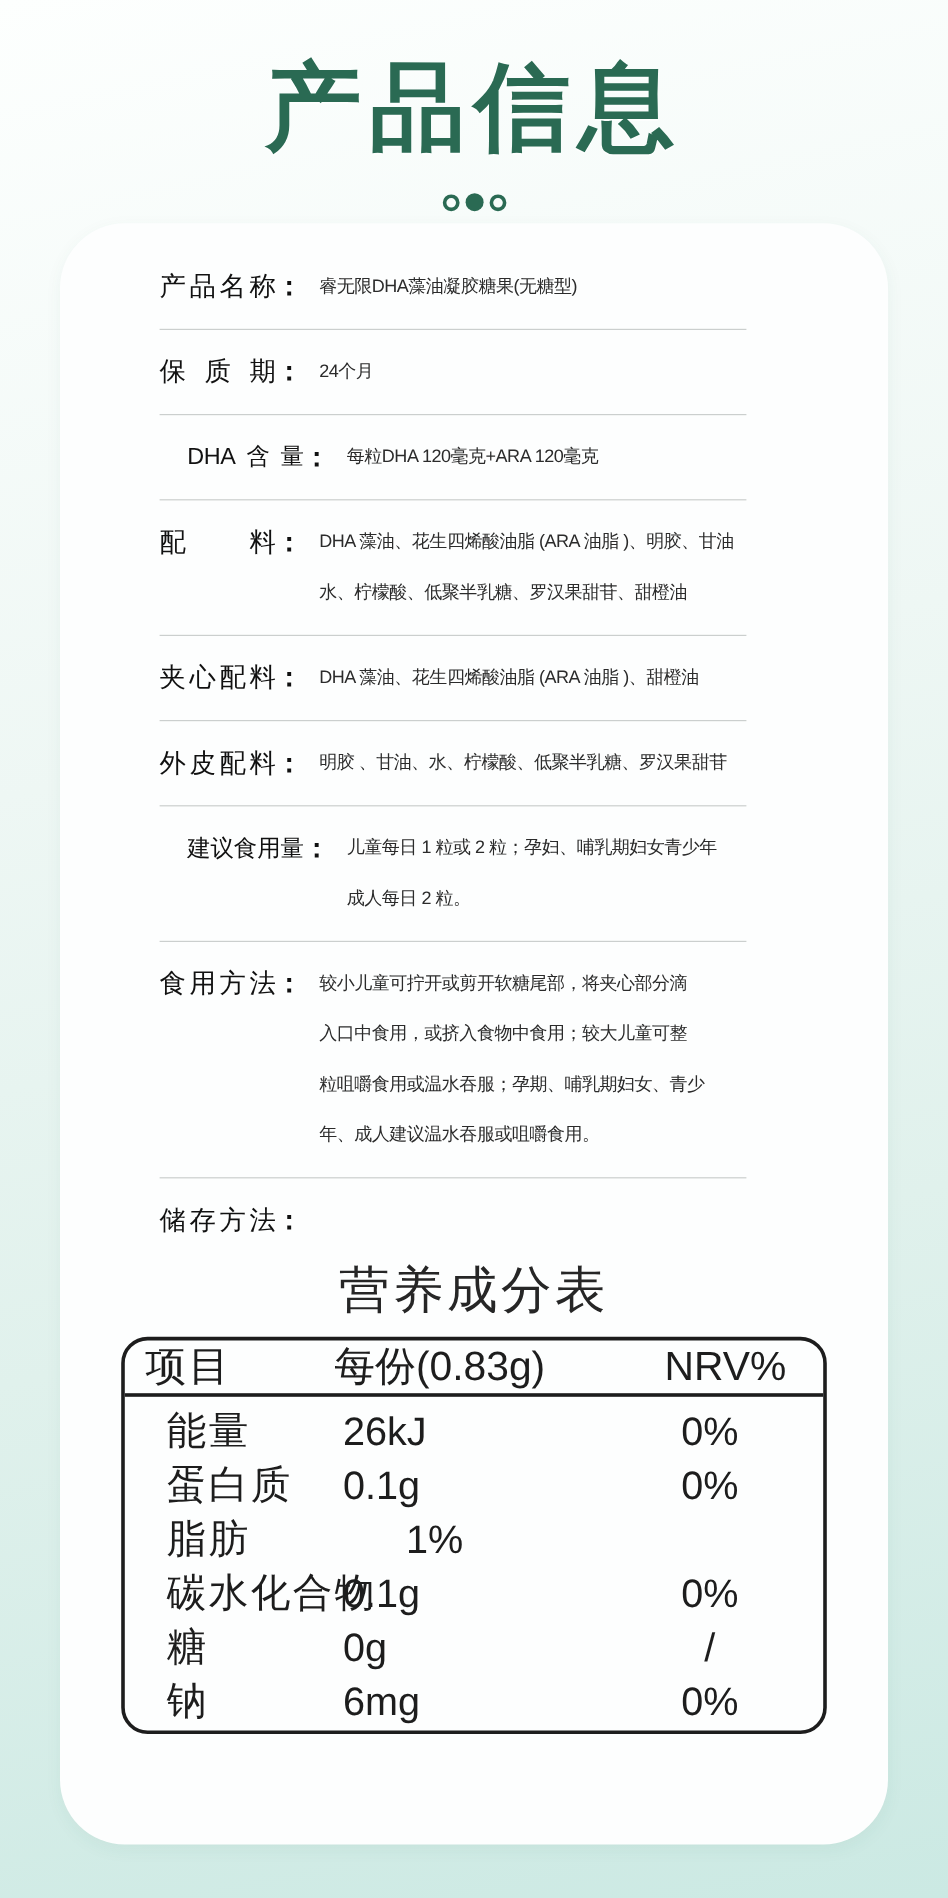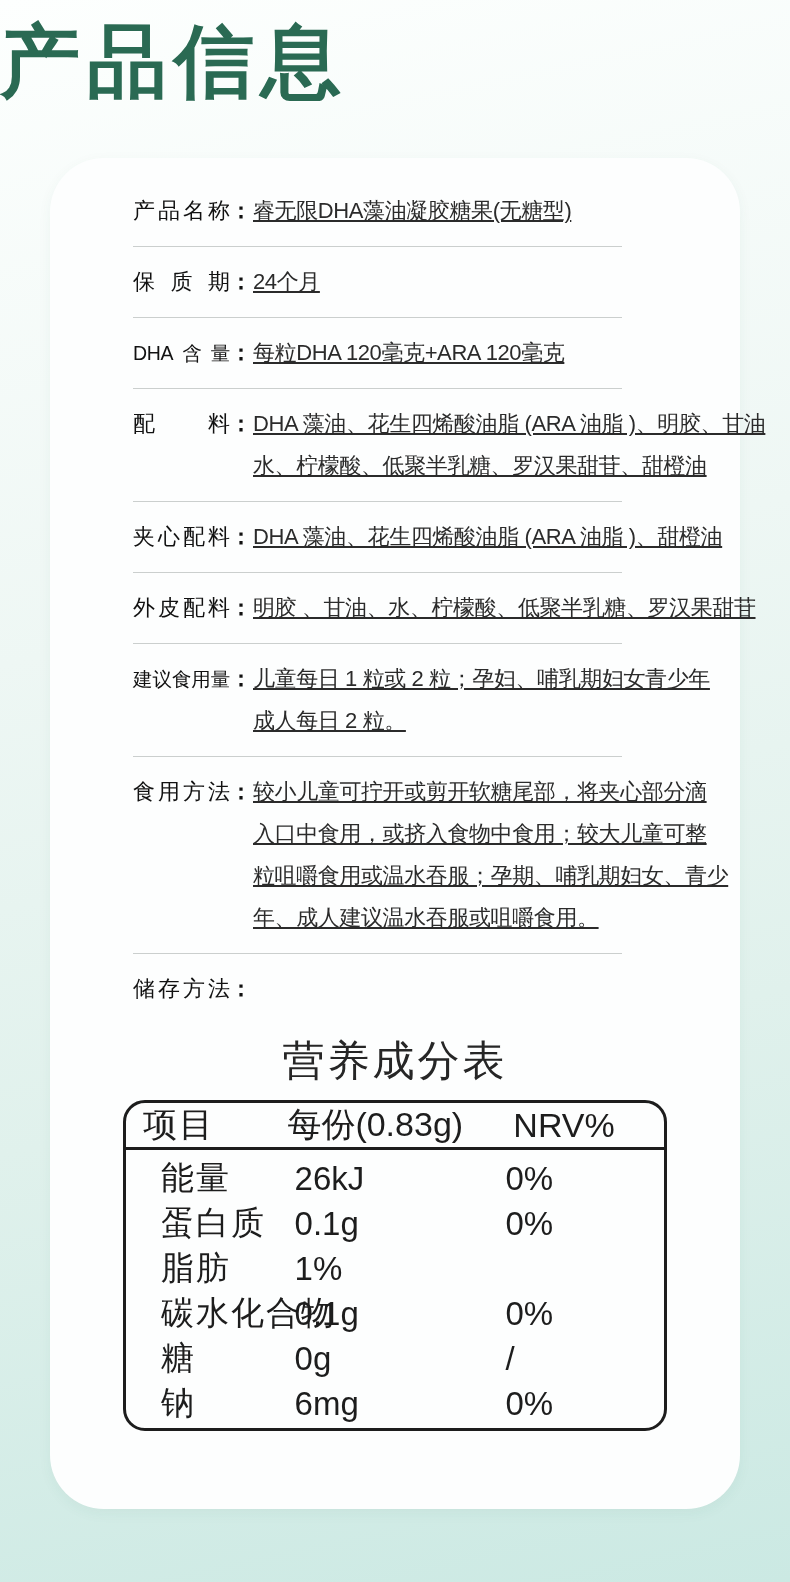--- a/index.html
+++ b/index.html
@@ -15,21 +15,21 @@
   }
   *{margin:0;padding:0;box-sizing:border-box;}
   html,body{width:790px;}
   body{
     height:1582px;
     overflow:hidden;
     position:relative;
     font-family:"Liberation Sans","DejaVu Sans",sans-serif;
     background:linear-gradient(168deg,var(--bg-top) 0%,var(--bg-mid) 38%,#e0f1ec 66%,var(--bg-bottom) 100%);
   }
-  .hero{padding-top:14px;}
+  .hero{padding-top:42px;text-align:center;}
   .page-title{
     font-size:80px;
     font-weight:bold;
     letter-spacing:7px;
     line-height:96px;
     color:var(--accent-green);
     text-shadow:0 1px 0 rgba(255,255,255,.6);
   }
   .dots{
     position:absolute;
@@ -57,57 +57,55 @@
   .info-row:last-child{border-bottom:none;}
   .info-label{
     display:inline-block;
     width:97px;flex:none;
     font-size:22px;font-weight:normal;color:var(--label-ink);
     line-height:42px;
     text-align:justify;
     text-align-last:justify;
     white-space:nowrap;
   }
-  .info-label.long{font-size:19.5px;letter-spacing:-0.3px;}
+  .info-label.long{font-size:19.5px;letter-spacing:-0.3px;margin-left:23px;}
   .info-colon{flex:none;width:22px;font-size:22px;font-weight:bold;color:var(--label-ink);line-height:42px;}
   .info-value{
     flex:none;
-    margin-left:1px;
-    font-size:22px;letter-spacing:-0.4px;
+    margin-left:14px;
+    font-size:15px;letter-spacing:-0.4px;
     color:var(--value-ink);
     line-height:42px;
     white-space:pre-line;
-    text-decoration:underline;
   }
   .nut-title{
-    margin-top:14px;
     text-align:center;
     font-size:42px;font-weight:400;
     letter-spacing:3px;
     line-height:46px;
     color:#262626;
   }
   .nut-table{
-    width:544px;
+    width:588px;
     margin:16px auto 0;
     border:3px solid var(--table-ink);
     border-radius:22px;
     color:var(--table-ink);
   }
   .nut-header{
     display:flex;align-items:center;
     height:47px;
     border-bottom:3px solid var(--table-ink);
     font-size:34px;
   }
   .nut-body{padding:6px 18px 2px;}
   .nut-row{display:flex;align-items:center;height:45px;font-size:33px;}
   .c1{width:30%;padding-left:17px;text-align:left;letter-spacing:2px;white-space:nowrap;}
   .c2{width:42%;text-align:left;}
-  .c3{width:28%;text-align:left;}
+  .c3{width:28%;text-align:center;}
 </style>
 </head>
 <body>
 
 <div class="page">
 
   <header class="hero">
     <h1 class="page-title">产品信息</h1>
   </header>
 

